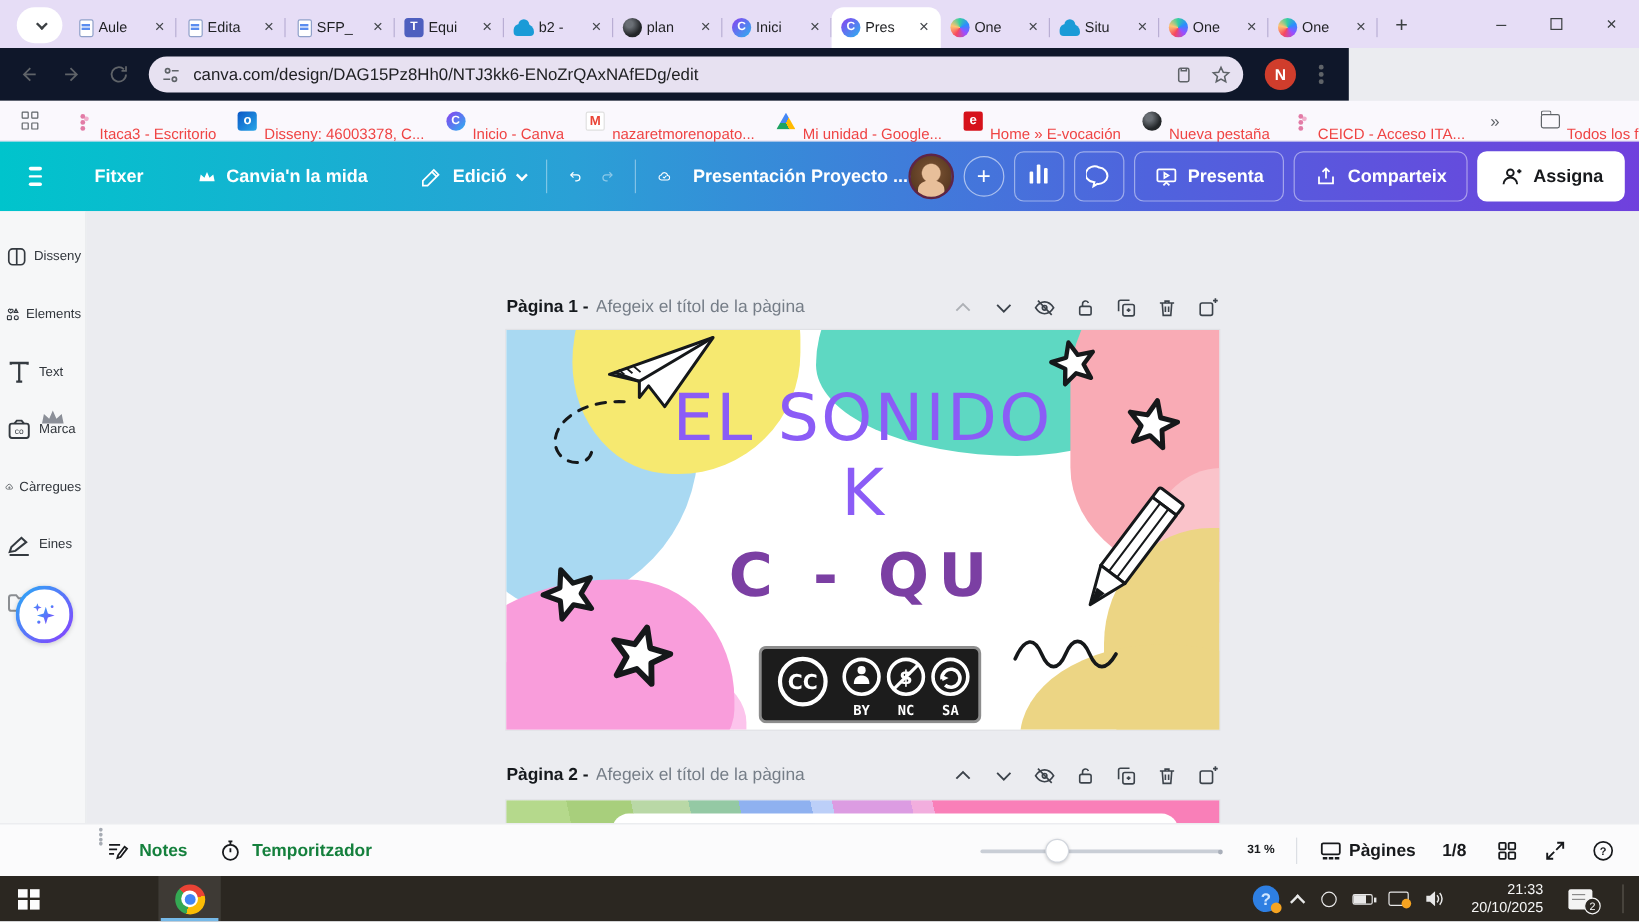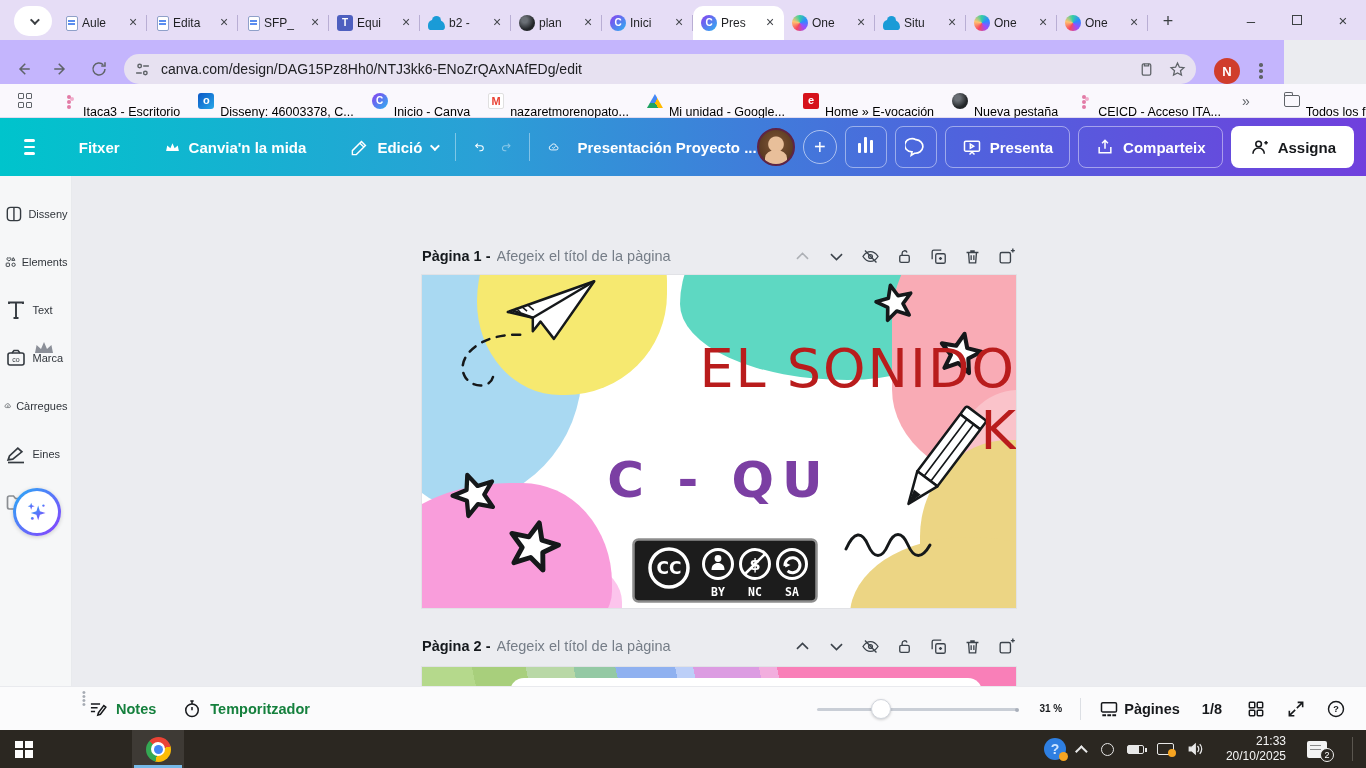--- a/index.html
+++ b/index.html
@@ -28,40 +28,40 @@
   .ti-teams { background:#4e5fbf; border-radius:3px; }
   .ti-teams::after { content:"T"; position:absolute; inset:0; color:#fff; font-size:10px; font-weight:bold; text-align:center; line-height:16px; }
   .ti-onedrive { width:17px; height:10px; background:#1a9bd7; border-radius:6px 8px 4px 4px; margin-top:3px; }
   .ti-onedrive::before { content:""; position:absolute; top:-4px; left:4px; width:9px; height:9px; border-radius:50%; background:#1a9bd7; }
   .ti-globe { border-radius:50%; background:radial-gradient(circle at 35% 32%, #6a6f75 18%, #232629 62%); }
   .ti-canva { border-radius:50%; background:linear-gradient(135deg,#8a3ff0,#2bb3f0); }
   .ti-canva::after { content:"C"; position:absolute; inset:0; color:#fff; font-size:10px; font-weight:bold; text-align:center; line-height:16px; }
   .ti-copilot { border-radius:50%; background:conic-gradient(from 210deg,#f6475f,#ffc371,#37d0a0,#2b8cff,#9b4dff,#f6475f); }
 
   
-  .addrrow { position:absolute; left:0; top:40px; width:1284px; height:44px; background:#c4b5fd; display:flex; align-items:flex-end; }
+  .addrrow { position:absolute; left:0; top:40px; width:1124px; height:44px; background:#0f172a; display:flex; align-items:center; }
   .navbtn { width:30px; height:30px; display:flex; align-items:center; justify-content:center; color:#5f6368; margin-left:8px; }
   .navbtn svg { width:18px; height:18px; }
   .omnibox { height:30px; flex:1; max-width:1150px; margin-left:10px; background:#e7e1f1; border-radius:16px; display:flex; align-items:center; padding:0 10px; }
   .urltext { font-size:14px; color:#202124; margin-left:10px; flex:1; white-space:nowrap; overflow:hidden; }
   .omni-ic { color:#5f6368; display:flex; align-items:center; }
   .omni-ic svg { width:17px; height:17px; }
   .avatarN { width:26px; height:26px; border-radius:50%; background:#d03d2c; color:#fff; font-size:13px; font-weight:bold; display:flex; align-items:center; justify-content:center; margin-left:18px; }
   .menudots { width:26px; height:26px; display:flex; align-items:center; justify-content:center; margin:0 10px 0 8px; }
   .dotcol, .dotcol::before, .dotcol::after { width:3.5px; height:3.5px; border-radius:50%; background:#5f6368; position:relative; display:block; content:""; }
   .dotcol::before { position:absolute; top:-6px; }
   .dotcol::after { position:absolute; top:6px; }
 
   
   .bkbar { position:absolute; left:0; top:84px; width:1366px; height:34px; background:#faf8fd; display:flex; align-items:center; border-bottom:1px solid #e3dcef; }
   .bk-apps { width:16px; height:16px; margin-left:18px; display:grid; grid-template-columns:6px 6px; grid-gap:2px; }
   .bk-apps i { width:6px; height:6px; border:1.6px solid #5f6368; border-radius:1px; }
   .bksep { width:1px; height:18px; background:#d5cfe2; margin:0 10px; }
   .bkitem { display:flex; align-items:center; margin:0 9px; white-space:nowrap; }
-  .bklabel { font-size:12.5px; color:#000000; margin-left:6px;margin-top:23px; }
+  .bklabel { font-size:12.5px; color:#ef4444; margin-left:6px;margin-top:23px; }
   .bicon { width:16px; height:16px; position:relative; flex:none; }
   .bi-itaca, .bi-ceicd { width:8px; height:14px; margin:1px 4px; }
   .bi-itaca::before, .bi-ceicd::before { content:""; position:absolute; left:2px; top:1px; width:4px; height:4px; border-radius:50%; background:#e27ba6; box-shadow:0 5px 0 #e27ba6, 0 10px 0 #e27ba6, 3px 2px 0 #f0aecc; }
   .bi-outlook { background:linear-gradient(135deg,#0a57c6,#28a7e8); border-radius:3px; }
   .bi-outlook::after { content:"o"; position:absolute; inset:0; color:#fff; font-size:11px; font-weight:bold; text-align:center; line-height:14px; }
   .bi-canva { border-radius:50%; background:linear-gradient(135deg,#8a3ff0,#2bb3f0); }
   .bi-canva::after { content:"C"; position:absolute; inset:0; color:#fff; font-size:10px; font-weight:bold; text-align:center; line-height:16px; }
   .bi-gmail { background:#fff; border:1px solid #e0e0e0; border-radius:2px; }
   .bi-gmail::after { content:"M"; position:absolute; inset:0; color:#ea4335; font-size:11px; font-weight:bold; text-align:center; line-height:14px; }
   .bi-drive { width:16px; height:14px; margin-top:1px; clip-path:polygon(50% 0,100% 100%,0 100%); background:conic-gradient(from 150deg at 50% 62%, #1ea362 0 33%, #4688f4 0 66%, #ffba00 0); }
@@ -106,21 +106,21 @@
   .pagehdr { position:absolute; left:422px; width:594px; height:24px; display:flex; align-items:center; }
   .ph1 { top:244px; } .ph2 { top:634px; }
   .ph-name { font-size:14.5px; font-weight:bold; color:#15191d; }
   .ph-hint { font-size:14.5px; color:#757d87; margin-left:6px; flex:1; white-space:nowrap; overflow:hidden; }
   .ph-icons { display:flex; align-items:center; gap:15px; color:#3c434b; }
   .ph-icons svg { width:19px; height:19px; }
 
   .slide1 { position:absolute; left:422px; top:275px; width:594px; height:333px; background:#fff; overflow:hidden; box-shadow:0 0 0 1px rgba(0,0,0,.04); }
   .blob { position:absolute; }
   .doodle { position:absolute; }
-  .s-title { position:absolute; left:0; width:100%; text-align:right; font-family:"DejaVu Sans", sans-serif; color:#b91c1c;margin-top:20px; }
+  .s-title { position:absolute; left:0; width:100%; text-align:center; font-family:"DejaVu Sans", sans-serif; color:#8b5cf6; }
   .s-line1 { top:42px; font-size:54px; letter-spacing:2px; }
   .s-line2 { top:104px; font-size:54px; }
   .s-sub { position:absolute; left:0; width:100%; top:176px; text-align:center; font-family:"DejaVu Sans", sans-serif; font-size:50px; font-weight:bold; letter-spacing:8px; }
   .ccbadge { position:absolute; left:210px; top:263px; }
 
   .slide2 { position:absolute; left:422px; top:667px; width:594px; height:19px; overflow:hidden; background:linear-gradient(78deg,#b5d98c 0 9%,#a8cf7c 9% 18%,#b9d8a6 18% 26%,#94c9a4 26% 33%,#8fb1f0 33% 43%,#bccff8 43% 46%,#dc9ce2 46% 57%,#f2aede 57% 60%,#f97fb8 60% 100%); box-shadow:0 0 0 1px rgba(0,0,0,.04); }
   .slide2-card { position:absolute; left:88px; top:11px; width:472px; height:14px; background:#fff; border-radius:14px 14px 0 0; }
 
   
   .footerbar { position:absolute; left:0; top:686px; width:1366px; height:44px; background:#fbfbfc; border-top:1px solid #e9eaee; display:flex; align-items:center; z-index:4; }

